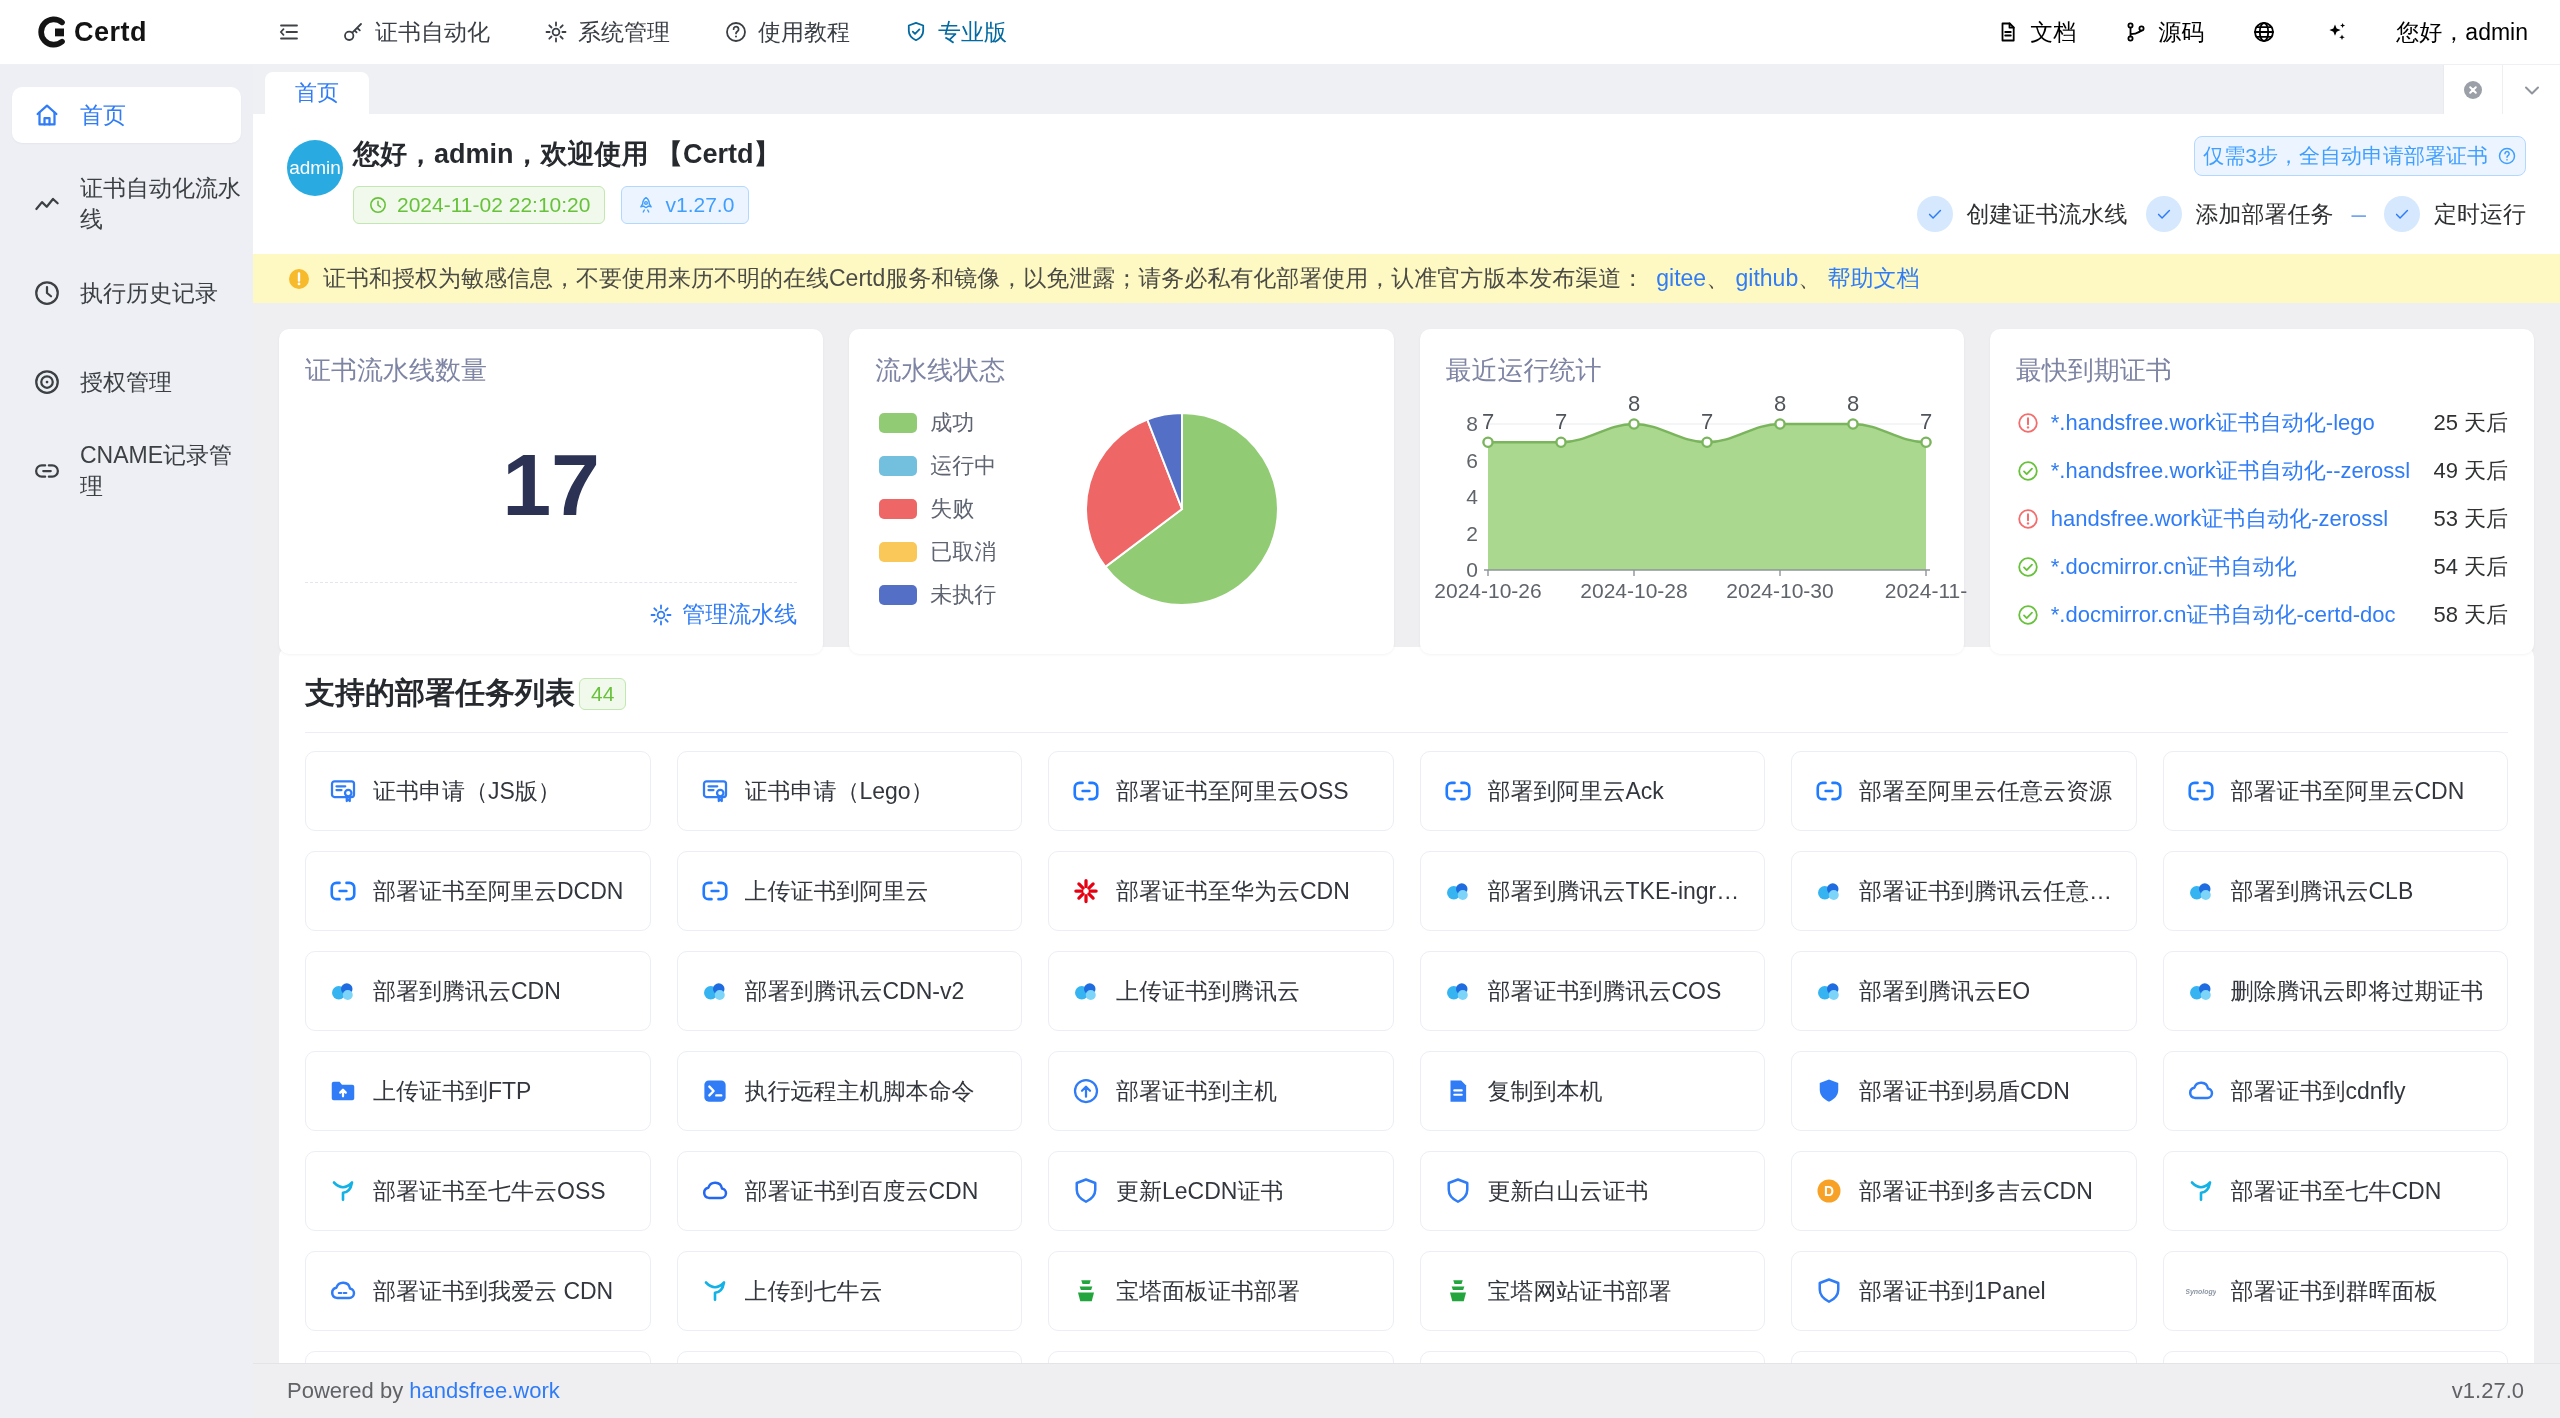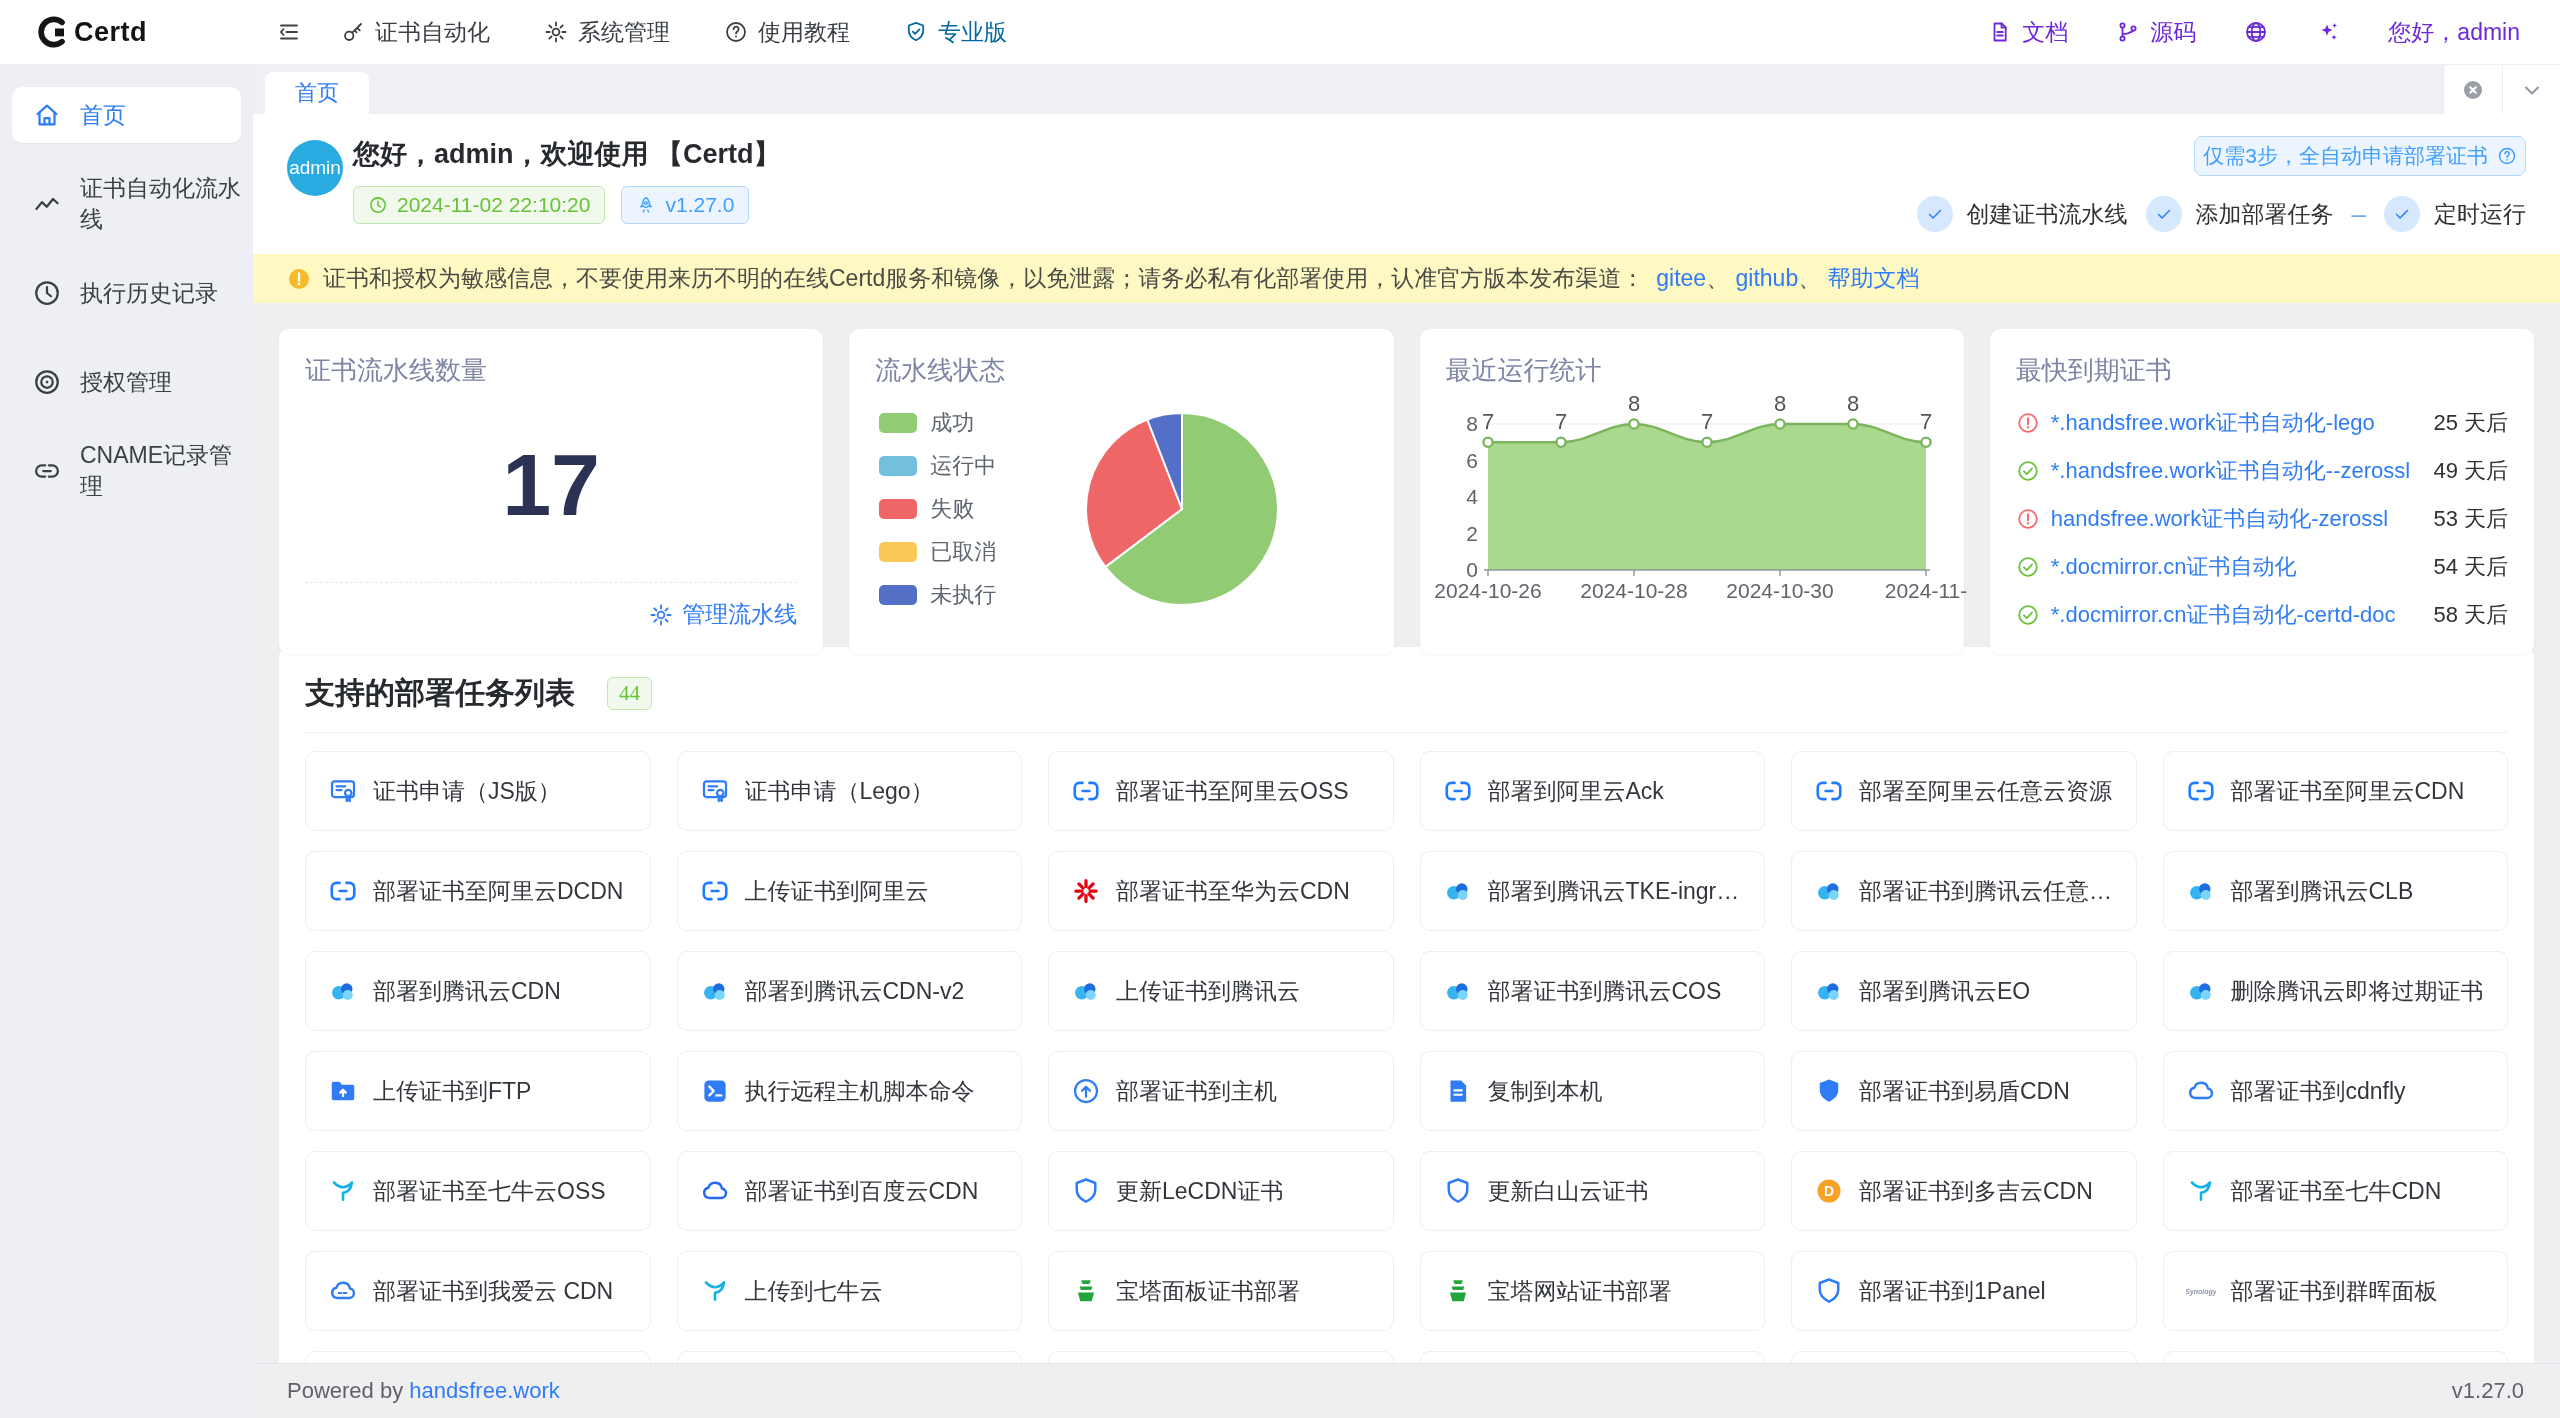--- a/index.html
+++ b/index.html
@@ -12,21 +12,21 @@
 
   
   .navbar { height:65px; background:#fff; display:flex; align-items:center; border-bottom:1px solid #eef0f3; position:relative; z-index:5; }
   .logo-area { width:253px; display:flex; align-items:center; gap:0; padding-left:34px; flex:none; cursor:pointer;text-align:right; }
   .logo-mark { width:40px; height:40px; }
   .brand { font-weight:bold; font-size:27px; color:#131313; letter-spacing:.5px; }
   .nav-collapse { margin-left:24px; color:#3f4347; cursor:pointer; }
   .nav-left { display:flex; align-items:center; gap:54px; margin-left:40px; font-size:23px; color:#3a3f45; }
   .nav-item { display:flex; gap:10px; align-items:center; cursor:pointer; white-space:nowrap; }
   .nav-item.pro { color:#0369a1; }
-  .nav-right { margin-left:auto; display:flex; align-items:center; gap:48px; padding-right:40px; font-size:23px; color:#6d28d9; }
+  .nav-right { margin-left:auto; display:flex; align-items:center; gap:48px; padding-right:32px; font-size:23px; color:#000000; }
   .greeting { cursor:pointer; white-space:nowrap; }
 
   
   .layout { display:flex; height:1353px; }
   .sidebar { width:253px; background:#edeff4; padding-top:14px; flex:none; }
   .side-item { height:56px; margin:8px 12px 33px 12px; padding-left:20px; display:flex; align-items:center; gap:18px; font-size:23px; color:#3c4043; cursor:pointer; border-radius:10px; }
   .side-item.active { background:#fff; color:#2f7cf6; box-shadow:0 1px 2px rgba(0,0,0,.04); }
   .main { flex:1; display:flex; flex-direction:column; min-width:0; }
 
   
@@ -72,21 +72,21 @@
 
   .area-box { flex:1; min-height:0; margin-top:2px; }
   svg.chart { overflow:visible; font-family:inherit; }
 
   .expire-list { margin-top:20px; display:flex; flex-direction:column; gap:18px; }
   .expire-row { display:flex; align-items:center; gap:11px; font-size:22px; }
   .expire-name { color:#2f7cf6; flex:1; white-space:nowrap; overflow:hidden; text-overflow:ellipsis; cursor:pointer; }
   .expire-days { color:#303133; margin-left:6px; white-space:nowrap; }
 
   .panel { background:#fff; border-radius:10px; margin-top:26px; padding:26px; }
-  .panel-head { display:flex; align-items:center; gap:32px; padding-bottom:18px; border-bottom:1px solid #ebeef5;font-family:Liberation Serif, serif; }
+  .panel-head { display:flex; align-items:center; gap:4px; padding-bottom:18px; border-bottom:1px solid #ebeef5; }
   .panel-title { font-size:30px; font-weight:bold; color:#26292e; }
   .count-badge { border:1px solid #c2e7b0; background:#f0f9eb; color:#67c23a; font-size:21px; padding:3px 11px; border-radius:6px; }
   .task-grid { margin-top:18px; display:grid; grid-template-columns:repeat(6,1fr); gap:20px 26px; }
   .task-card { height:80px; border:1px solid #ebeef5; border-radius:10px; display:flex; align-items:center; gap:15px; padding:0 22px; font-size:23px; color:#33373d; cursor:pointer; background:#fff; min-width:0; }
   .task-label { white-space:nowrap; overflow:hidden; text-overflow:ellipsis; }
 
   .footer { height:55px; border-top:1px solid #e2e4e8; display:flex; align-items:center; justify-content:space-between; padding:0 36px 0 34px; font-size:22px; color:#606266; background:#efeff2; flex:none; }
   .footer a { color:#2f7cf6; text-decoration:none; }
 </style>
 </head>

